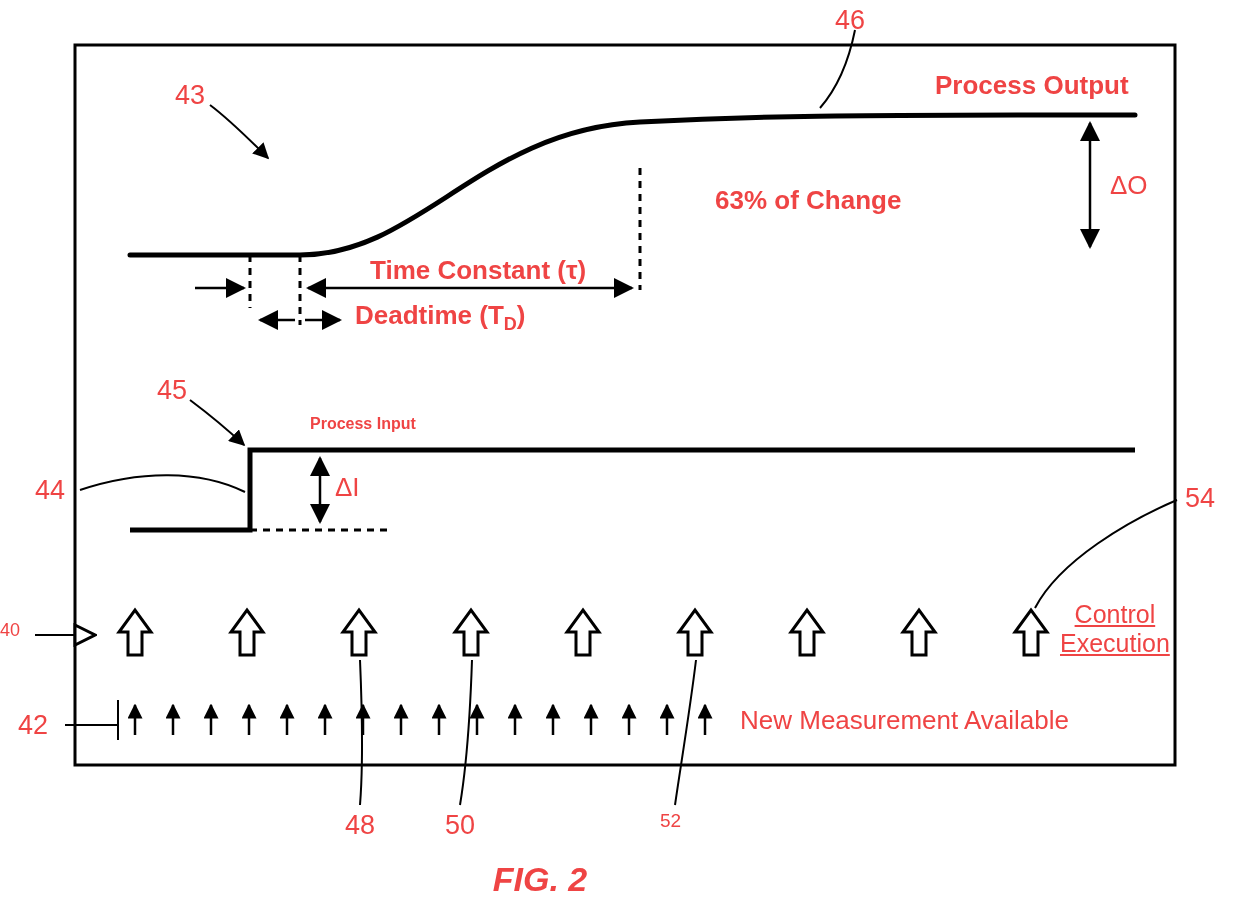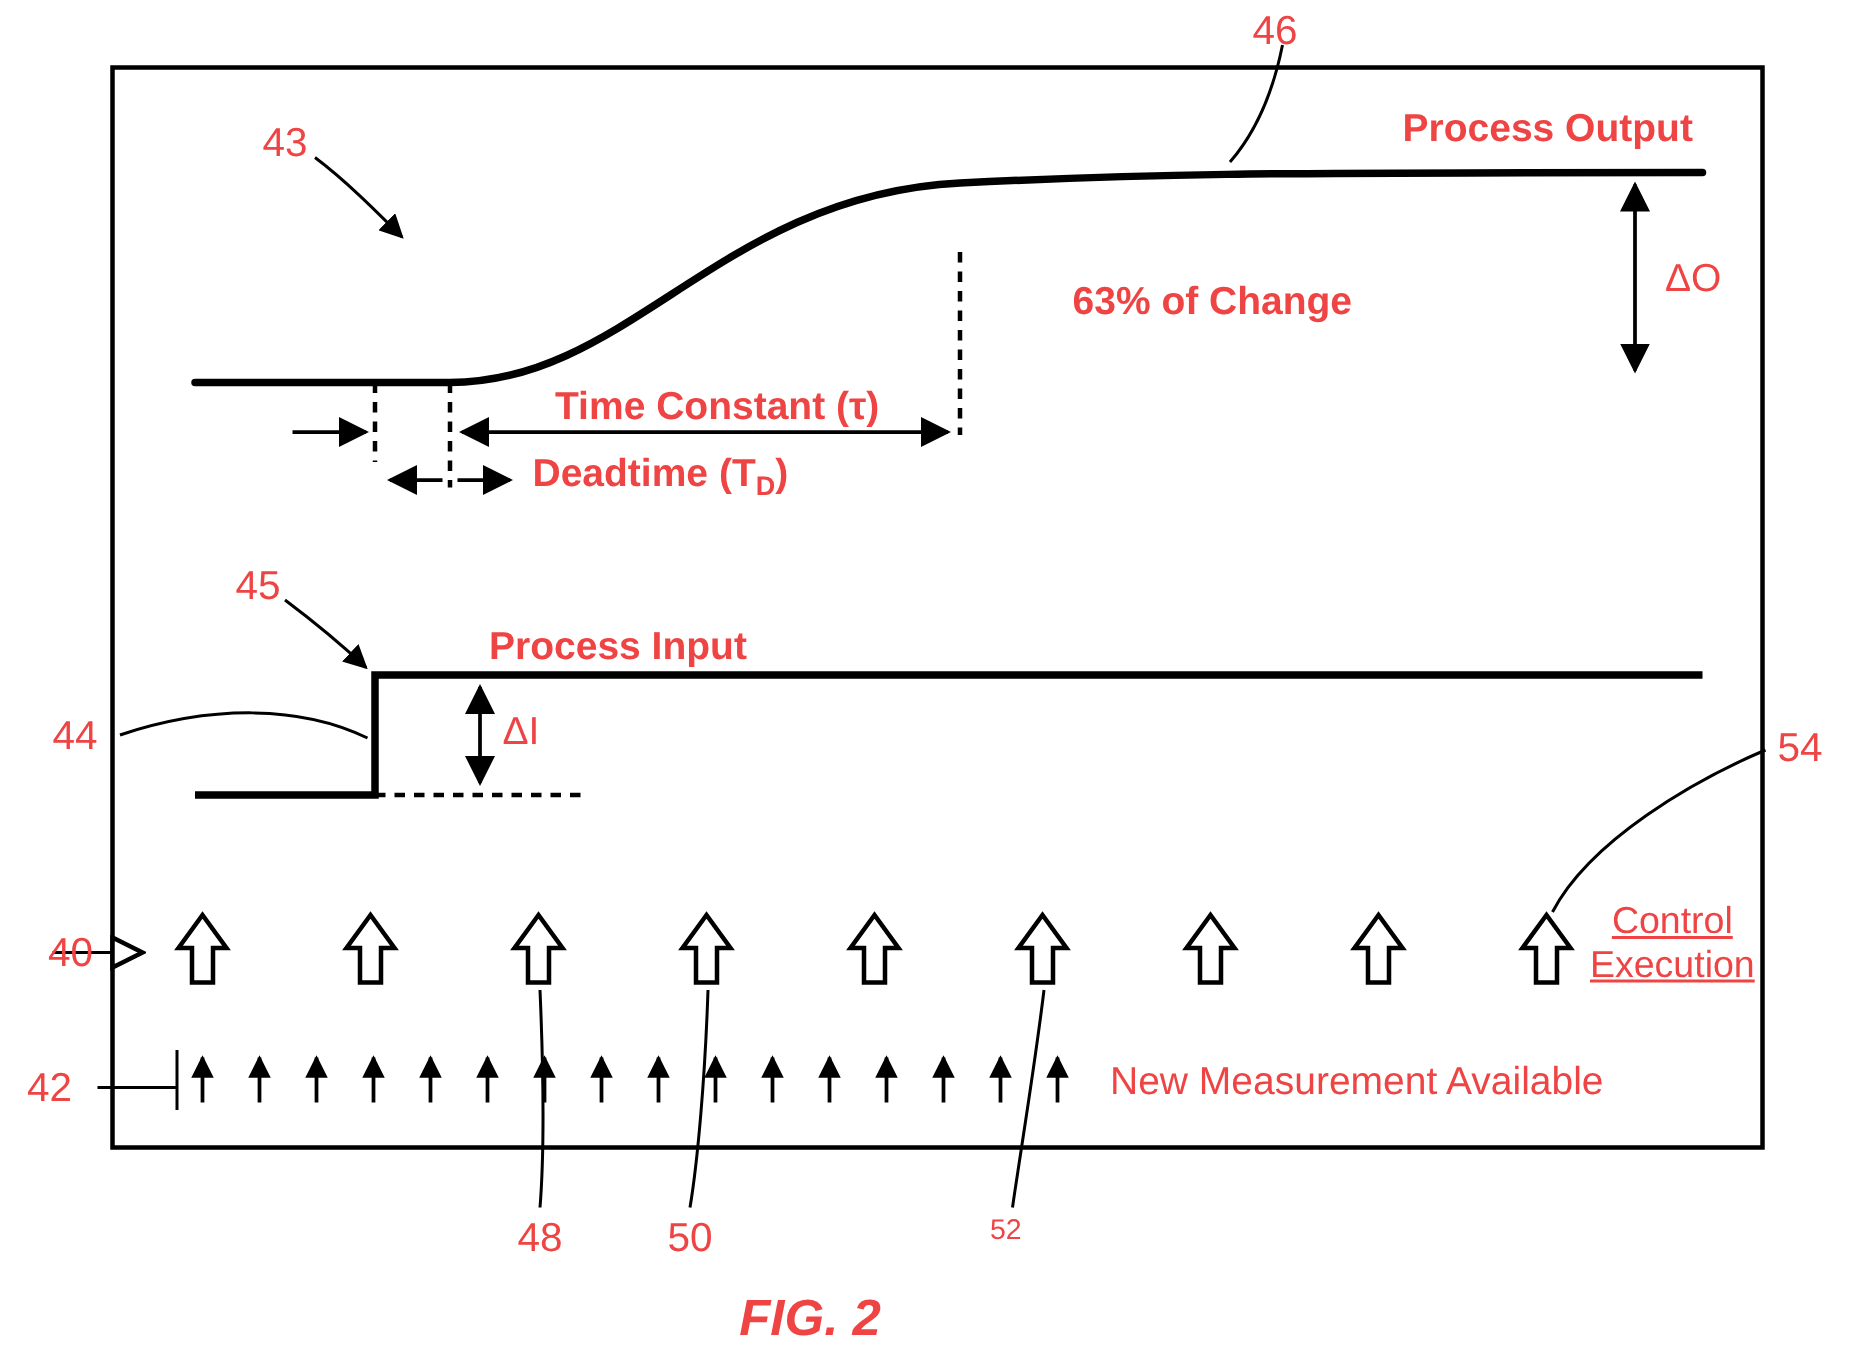--- a/index.html
+++ b/index.html
@@ -136,36 +136,36 @@
 
 <span class="lbl" style="left:935px; top:70px; font-size:26px; font-weight:bold;">Process Output</span>
 <span class="lbl" style="left:715px; top:185px; font-size:26px; font-weight:bold;">63% of Change</span>
 <span class="lbl" style="left:1110px; top:170px; font-size:26px;">ΔO</span>
 <span class="lbl" style="left:370px; top:255px; font-size:26px; font-weight:bold;">Time Constant (τ)</span>
 
 <span class="lbl" style="left:355px; top:300px; font-size:26px; font-weight:bold;">
   <span>Deadtime (T</span><sub style="font-size:18px;">D</sub><span>)</span>
 </span>
 
-<span class="lbl" style="left:326px; top:415px; font-size:26px; font-weight:bold;">Process Input</span>
+<span class="lbl" style="left:310px; top:415px; font-size:16px; font-weight:bold;">Process Input</span>
 <span class="lbl" style="left:335px; top:472px; font-size:26px;">ΔI</span>
 
 <span class="lbl" style="left:1060px; top:600px; font-size:25px; text-align:center; text-decoration:underline; line-height:1.15;">
   <span>Control</span><br>
   <span>Execution</span>
 </span>
 
 <span class="lbl" style="left:740px; top:705px; font-size:26px;">New Measurement Available</span>
 
 <span class="lbl" style="left:835px; top:5px; font-size:27px;">46</span>
 <span class="lbl" style="left:175px; top:80px; font-size:27px;">43</span>
 <span class="lbl" style="left:157px; top:375px; font-size:27px;">45</span>
 <span class="lbl" style="left:35px; top:475px; font-size:27px;">44</span>
 <span class="lbl" style="left:1185px; top:483px; font-size:27px;">54</span>
-<span class="lbl" style="left:0px; top:620px; font-size:27px;padding-left:32px;">40</span>
+<span class="lbl" style="left:0px; top:620px; font-size:18px;">40</span>
 <span class="lbl" style="left:18px; top:710px; font-size:27px;">42</span>
 <span class="lbl" style="left:345px; top:810px; font-size:27px;">48</span>
 <span class="lbl" style="left:445px; top:810px; font-size:27px;">50</span>
 <span class="lbl" style="left:660px; top:810px; font-size:19px;">52</span>
 
 <span class="lbl" style="left:0; width:1080px; text-align:center; top:860px; font-size:34px; font-weight:bold; font-style:italic;">FIG. 2</span>
 
 </div>
 
 </body></html>

